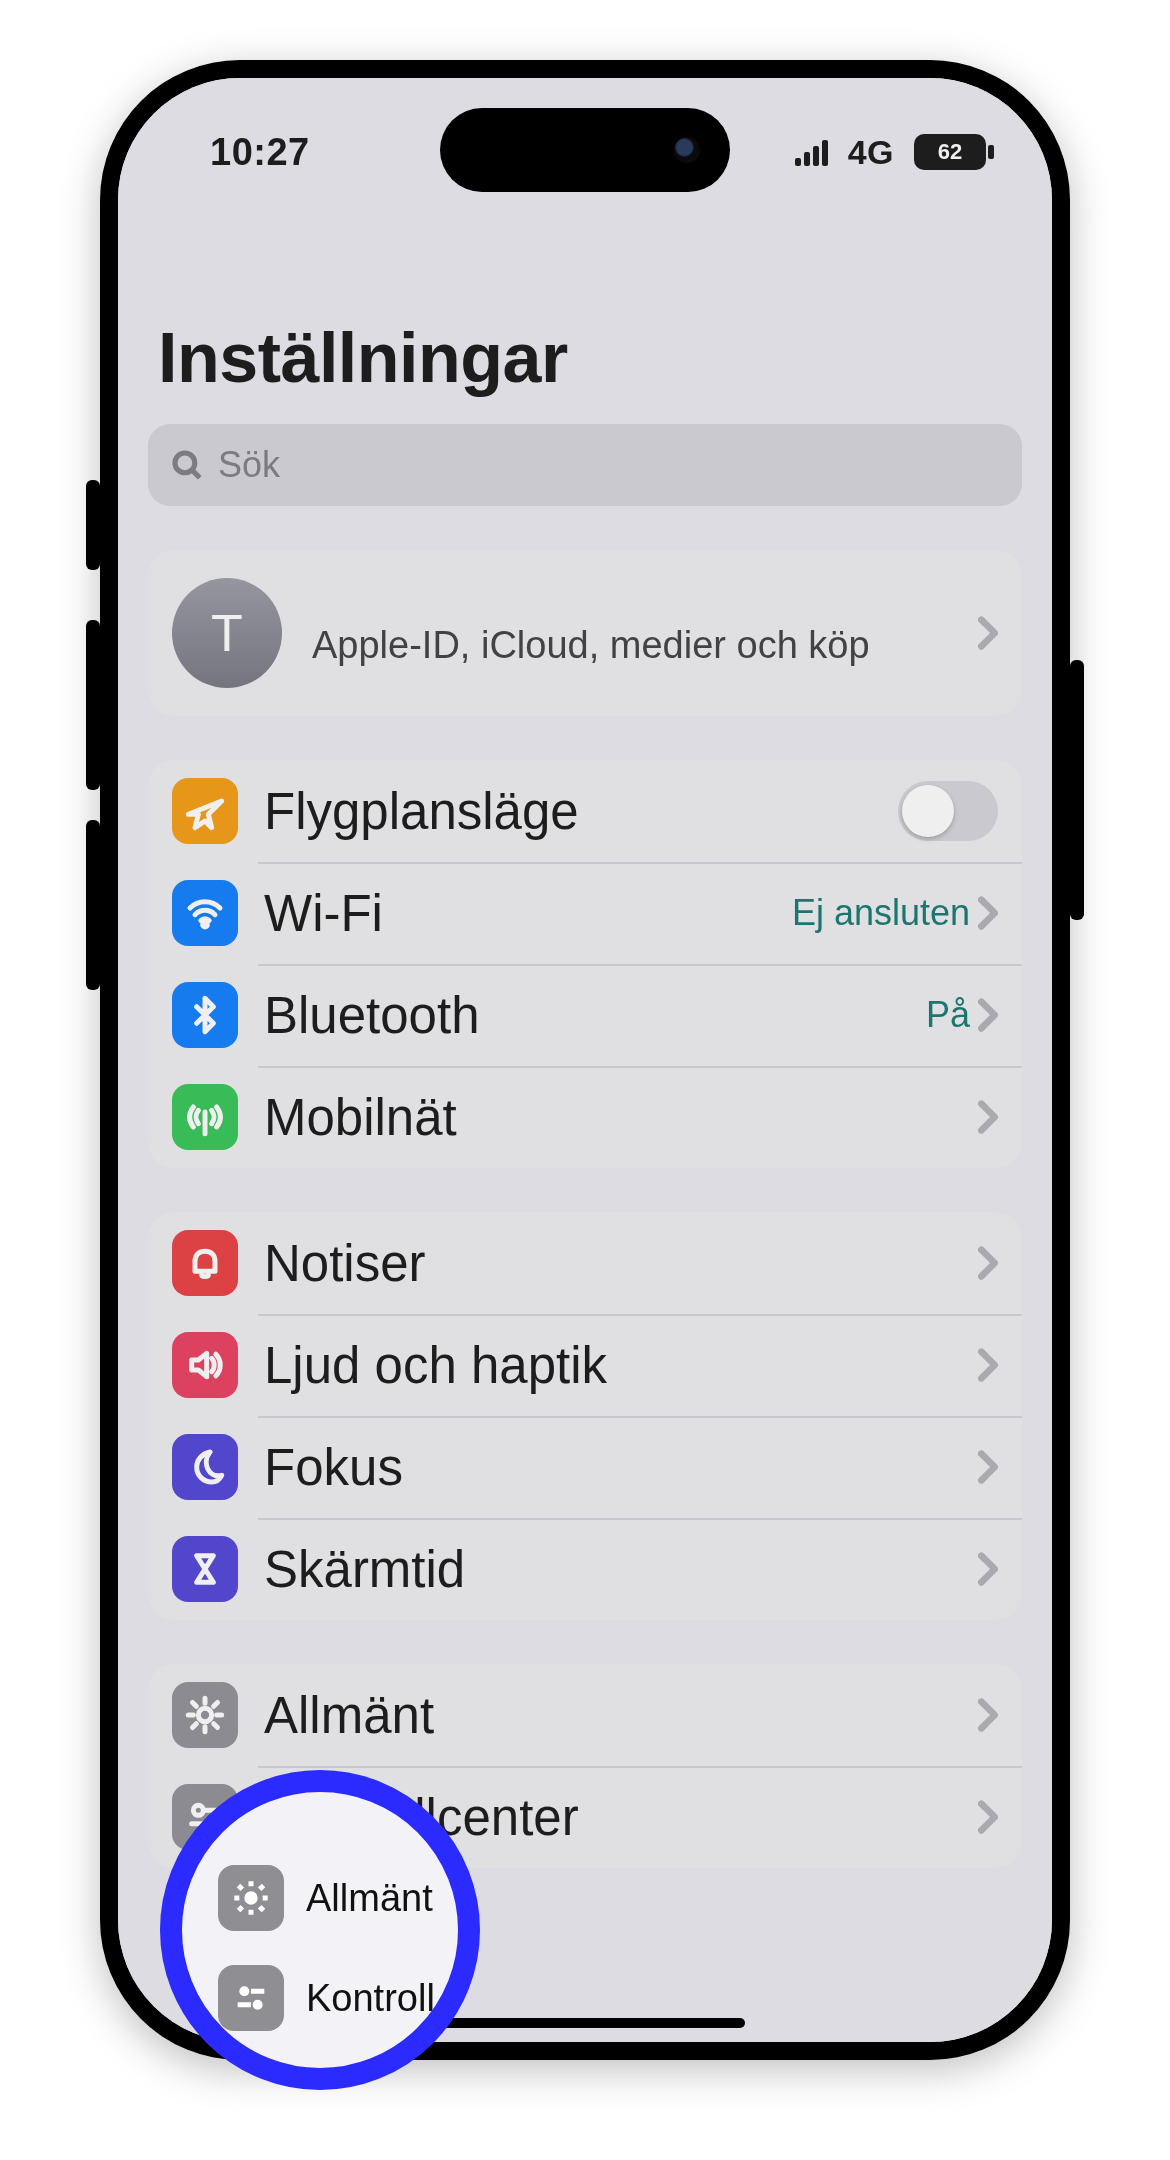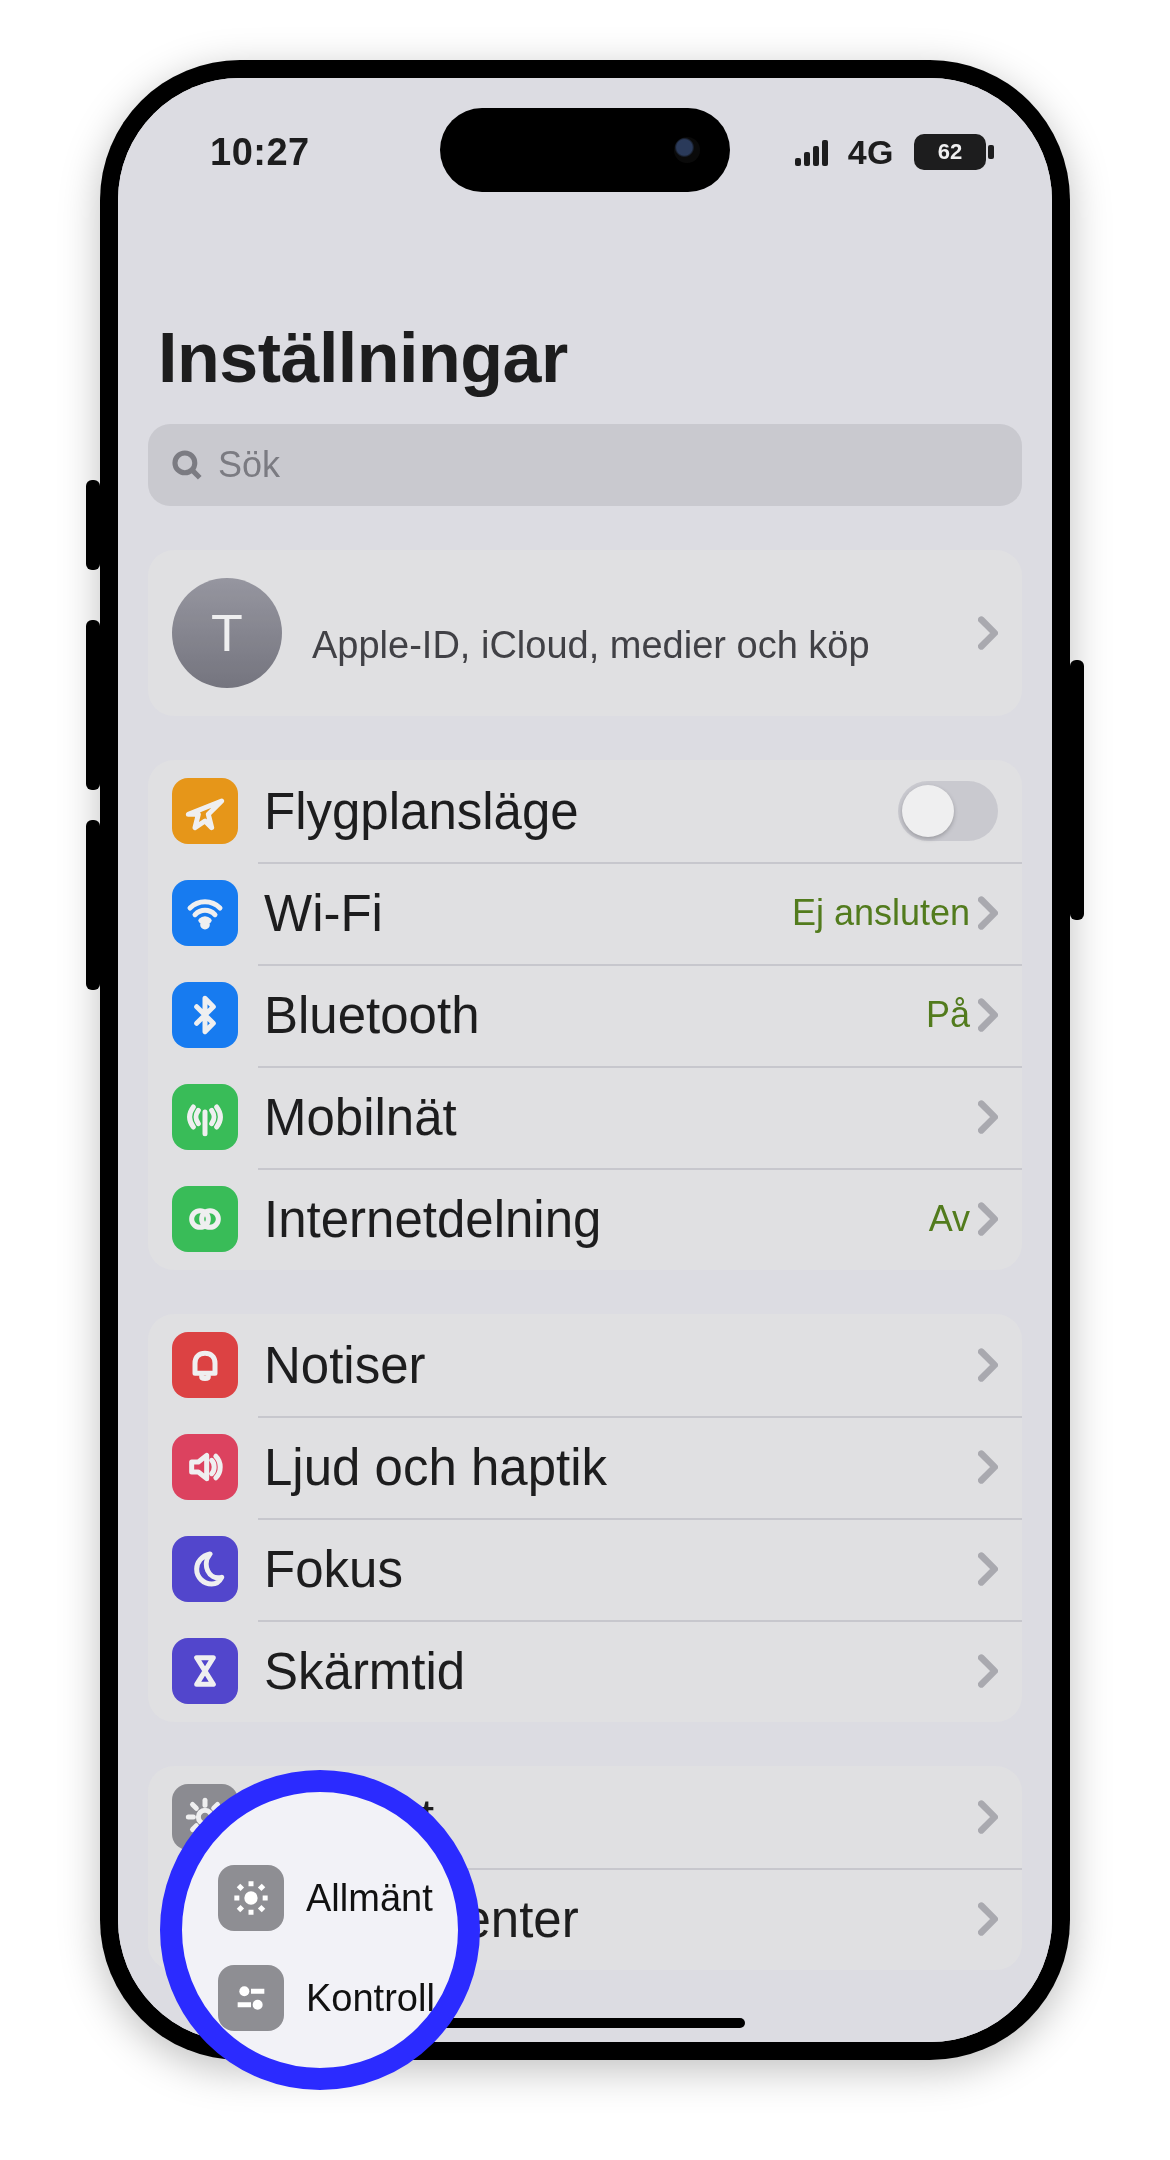--- a/index.html
+++ b/index.html
@@ -127,21 +127,21 @@
   }
   .row .icon-box {
     width: 66px; height: 66px; border-radius: 16px;
     display:flex; align-items:center; justify-content:center;
     flex: 0 0 66px;
     margin-right: 26px;
   }
   .row .icon-box svg { width: 40px; height: 40px; }
   .row .icon-box svg * { stroke:#fff; fill:none; stroke-width:3; stroke-linecap:round; stroke-linejoin:round;}
   .row .label { font-size: 51px; color:#111; flex: 1 1 auto; font-weight: 400;}
-  .row .value { font-size: 36px; color:#4d7c0f; margin-right: 8px;}
+  .row .value { font-size: 36px; color:#0f766e; margin-right: 8px;}
   .row .chev  { color:#b0b0b6; }
   .row .chev svg { width: 20px; height: 34px; display:block;}
   .row .chev svg * { stroke:#b0b0b6; fill:none; stroke-width:4; stroke-linecap:round; stroke-linejoin:round;}
 
   
   .account-row { min-height: 150px; padding: 28px 24px;}
   .avatar {
     width: 110px; height: 110px; border-radius: 55px;
     background: linear-gradient(#9a9aa4,#74747e);
     display:flex; align-items:center; justify-content:center;
@@ -319,35 +319,20 @@
               <div class="icon-box ic-green">
                 <svg viewBox="0 0 24 24">
                     <path d="M5 6 C2 10 2 14 5 18"></path>
                     <path d="M8 8 C6 11 6 13 8 16"></path>
                     <path d="M19 6 C22 10 22 14 19 18"></path>
                     <path d="M16 8 C18 11 18 13 16 16"></path>
                     <line x1="12" y1="9" x2="12" y2="22"></line>
                   </svg>
               </div>
               <div class="label">Mobilnät</div>
-              <span class="chev">
-                  <svg viewBox="0 0 12 20">
-                    <polyline points="2,2 10,10 2,18"></polyline>
-                  </svg>
-                </span>
-            </div>
-            <div class="row">
-              <div class="icon-box ic-green2">
-                <svg viewBox="0 0 24 24">
-                    <circle cx="9" cy="12" r="5"></circle>
-                    <circle cx="15" cy="12" r="5"></circle>
-                  </svg>
-              </div>
-              <div class="label">Internetdelning</div>
-              <div class="value">Av</div>
               <span class="chev">
                   <svg viewBox="0 0 12 20">
                     <polyline points="2,2 10,10 2,18"></polyline>
                   </svg>
                 </span>
             </div>
           </div>
 
           <div class="group">
             <div class="row">

